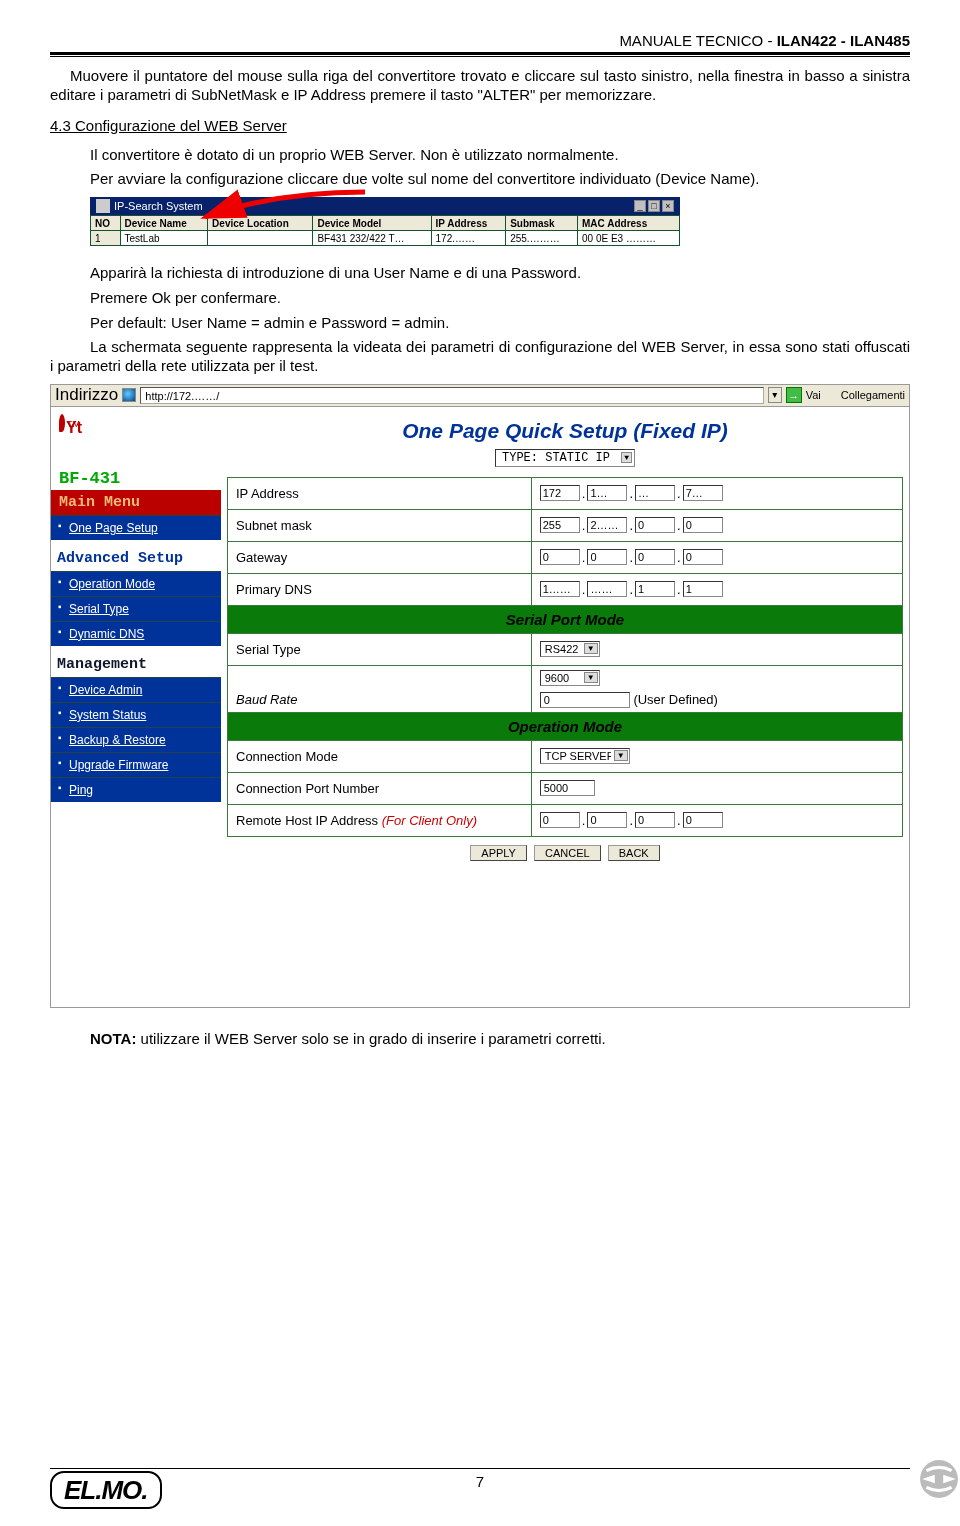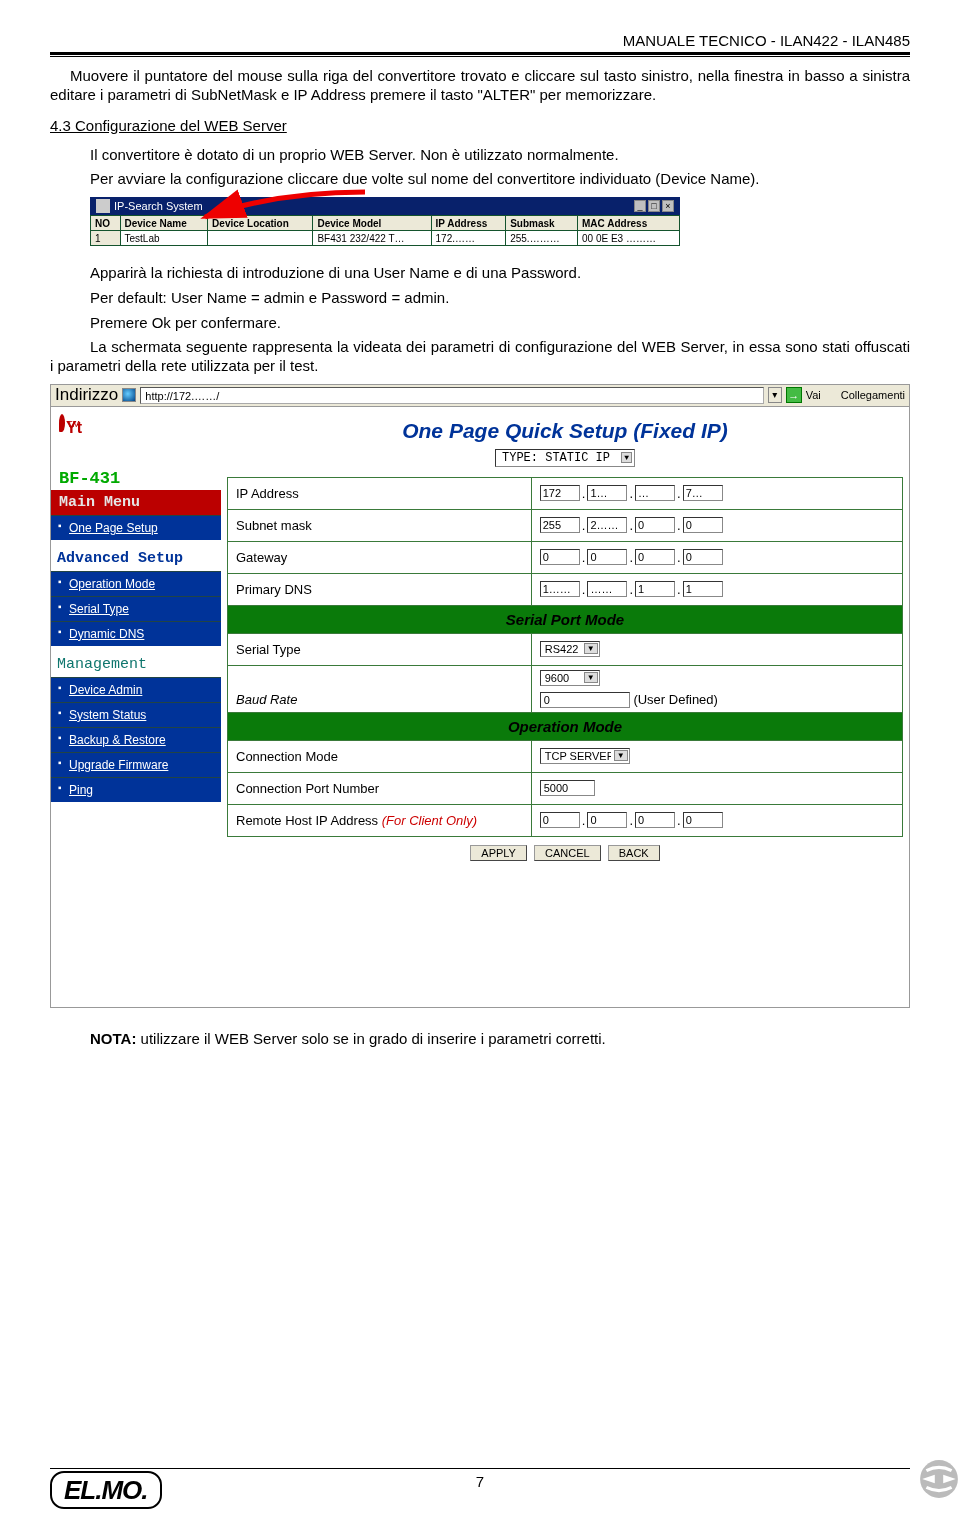--- a/index.html
+++ b/index.html
@@ -1,21 +1,21 @@
 <!DOCTYPE html>
 <html><head>
 <meta charset="utf-8">
 <style>
   * { box-sizing: border-box; margin: 0; padding: 0; }
   body { width: 960px; height: 1526px; font-family: Arial, Helvetica, sans-serif; background: #fff; position: relative; }
   .page { padding: 32px 50px 0 50px; }
   .hdr-line-top { border-top: 3px solid #000; margin-bottom: 1px; }
   .hdr-line-bot { border-top: 1px solid #000; margin-bottom: 10px; }
   .hdr-title { text-align: right; font-size: 15px; margin-bottom: 3px; }
-  .hdr-title b { font-weight: normal; }
+  .hdr-title b { font-weight: bold; }
   .para { font-size: 15px; line-height: 1.25; margin: 4px 0 6px 0; text-align: justify; }
   .indent { margin-left: 40px; }
   .indent-narrow { margin-left: 0px; }
   .sec-head { font-size: 15px; text-decoration: underline; margin: 12px 0 12px 0; }
   .shot1 { margin: 8px auto 18px 40px; width: 590px; }
   .shot1-bar { background: #08216b; color: #fff; font-size: 11px; padding: 2px 6px; display: flex; align-items: center; }
   .shot1-bar .ico { width: 14px; height: 14px; background: #ccc; margin-right: 4px; display: inline-block; }
   .shot1-winbtns { display: flex; gap: 2px; }
   .shot1-winbtns span { width: 12px; height: 12px; background: #c0c0c0; border: 1px solid #888; font-size: 9px; text-align: center; line-height: 10px; color: #000; }
   .shot1-table { width: 100%; border-collapse: collapse; font-size: 10px; background: #fff; }
@@ -33,25 +33,25 @@
   .addrbar .drop { width: 14px; height: 16px; background: #ece9d8; border: 1px solid #888; text-align: center; font-size: 10px; line-height: 14px; }
   .addrbar .go { width: 16px; height: 16px; background: #4b4; color: #fff; border: 1px solid #070; text-align: center; font-size: 11px; line-height: 14px; }
   .addrbar .txt { font-size: 11px; }
   .shot2-body { display: flex; background: #fff; height: 600px; }
   .sidebar { width: 170px; }
   .logo { padding: 10px 8px 6px 8px; height: 62px; }
   .logo-circle { width: 36px; height: 36px; border: 3px solid #b00; border-radius: 50% 50% 50% 10%; position: relative; }
   .logo-circle::after { content: "Yt"; position: absolute; left: 4px; top: 2px; color: #b00; font-weight: bold; font-size: 16px; }
   .logo-tm { color: #b00; font-size: 9px; vertical-align: bottom; margin-left: 2px; }
   .bf { color: #0a0; font-family: "Courier New", monospace; font-weight: bold; font-size: 17px; padding: 0 8px 2px 8px; }
-  .mainmenu-h { background: #b00; color: #e5e5e5; font-family: "Courier New", monospace; font-weight: bold; font-size: 15px; padding: 4px 8px; }
+  .mainmenu-h { background: #b00; color: #fdba74; font-family: "Courier New", monospace; font-weight: bold; font-size: 15px; padding: 4px 8px; }
   .menu-item { background: #003399; color: #fff; padding: 5px 8px 5px 18px; font-size: 12px; border-top: 1px solid #244; position: relative; text-decoration: underline; }
   .menu-item::before { content: "▪"; position: absolute; left: 7px; top: 4px; font-size: 10px; text-decoration: none; }
   .menu-head-blue { background: #fff; color: #003399; font-family: "Courier New", monospace; font-weight: bold; font-size: 15px; padding: 10px 6px 4px 6px; }
-  .menu-head-red  { background: #fff; color: #0f766e; font-family: "Courier New", monospace; font-weight: normal; font-size: 15px; padding: 10px 6px 4px 6px; }
+  .menu-head-red  { background: #fff; color: #0f172a; font-family: "Courier New", monospace; font-weight: bold; font-size: 15px; padding: 10px 6px 4px 6px; }
   .mainarea { flex: 1; padding: 6px 6px 6px 6px; }
   .qs-title { color: #003399; font-weight: bold; font-style: italic; font-size: 21px; text-align: center; margin: 6px 0 6px 0; }
   .type-row { text-align: center; margin-bottom: 10px; }
   .type-box { display: inline-block; border: 1px inset #888; background: #fff; padding: 1px 24px 1px 6px; font-family: "Courier New", monospace; font-size: 12px; position: relative; }
   .type-box::after { content: "▼"; position: absolute; right: 2px; top: 2px; font-size: 8px; color: #000; background: #ddd; padding: 0 2px; border: 1px solid #888; }
   .form-tbl { width: 100%; border-collapse: collapse; }
   .form-tbl td { border: 1px solid #3a7a3a; padding: 4px 8px; font-size: 13px; vertical-align: middle; height: 32px; }
   .form-tbl td.lbl { width: 45%; background: #fff; }
   .form-tbl td.val { background: #fff; }
   .section-row td { background: #0a7a0a; color: #000000; font-weight: bold; font-style: italic; text-align: center; font-size: 15px; height: 28px; }
@@ -128,22 +128,22 @@
             <marker id="ah" markerWidth="10" markerHeight="10" refX="8" refY="3" orient="auto">
               <path d="M0,0 L0,6 L9,3 z" fill="#e00"></path>
             </marker>
           </defs>
         <path d="M170,5 Q80,5 10,30" stroke="#e00" stroke-width="5" fill="none" marker-end="url(#ah)"></path>
       </svg>
     </div>
   </div>
 
   <p class="para indent">Apparirà la richiesta di introduzione di una User Name e di una Password.</p>
+  <p class="para indent">Premere Ok per confermare.</p>
   <p class="para indent">Per default: User Name = admin e Password = admin.</p>
-  <p class="para indent">Premere Ok per confermare.</p>
   <p class="para" style="text-indent:40px">La schermata seguente rappresenta la videata dei parametri di configurazione del WEB Server, in essa sono stati offuscati i parametri della rete utilizzata  per il test.</p>
 
   <div class="shot2">
     <div class="addrbar">
       <span class="lbl">Indirizzo</span>
       <span class="globe"></span>
       <span class="url">http://172.……/</span>
       <span class="drop">▾</span>
       <span class="go">→</span>
       <span class="txt">Vai</span>

